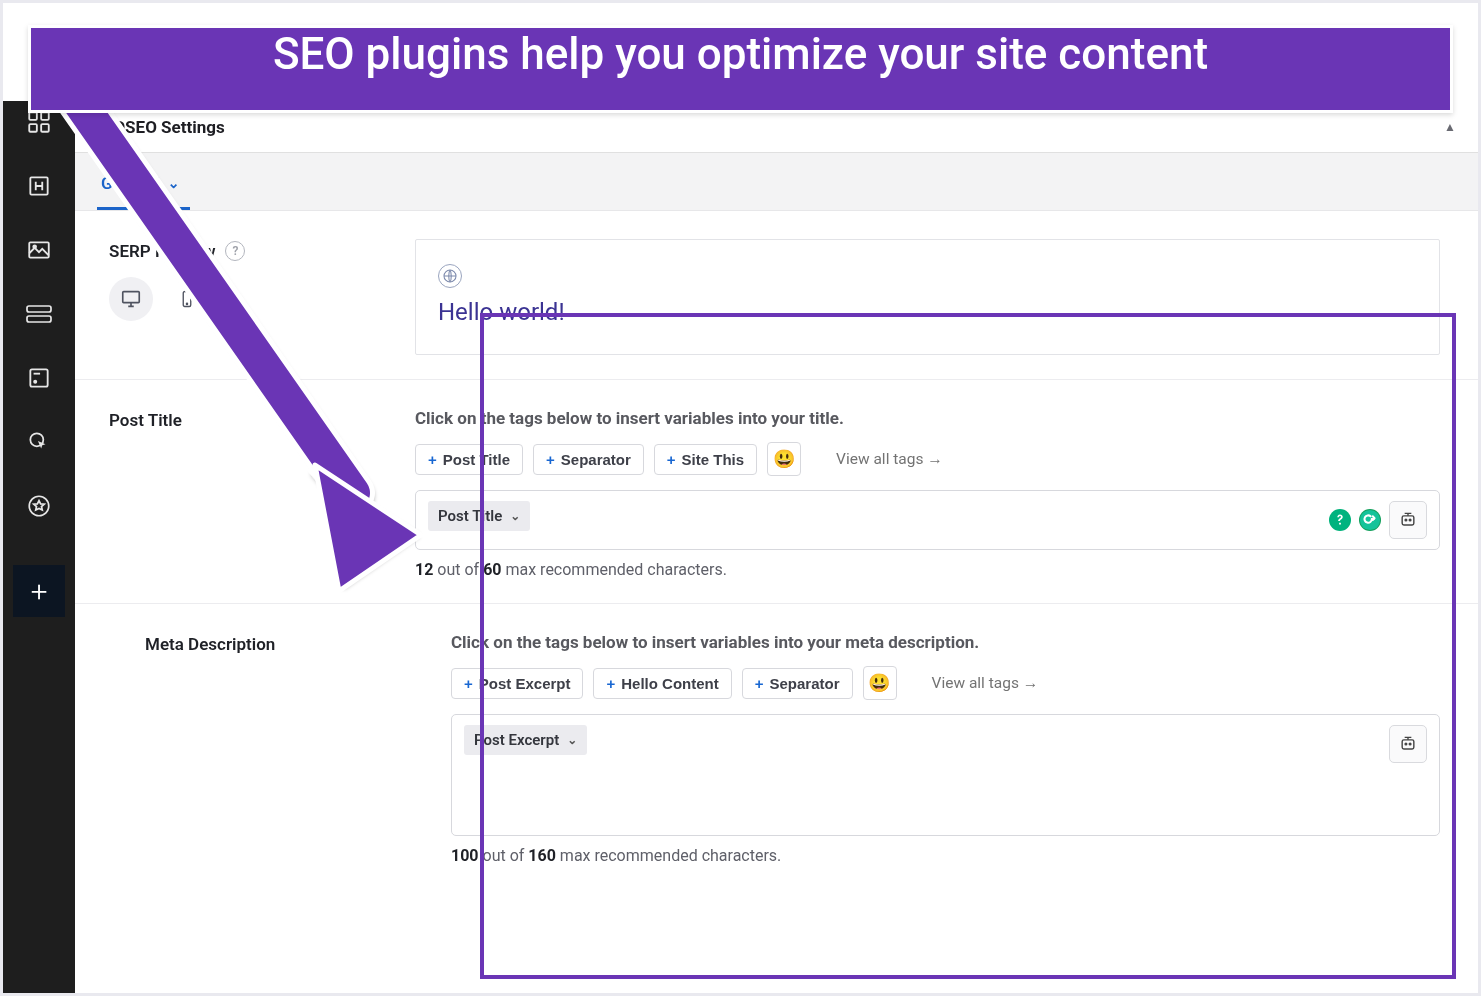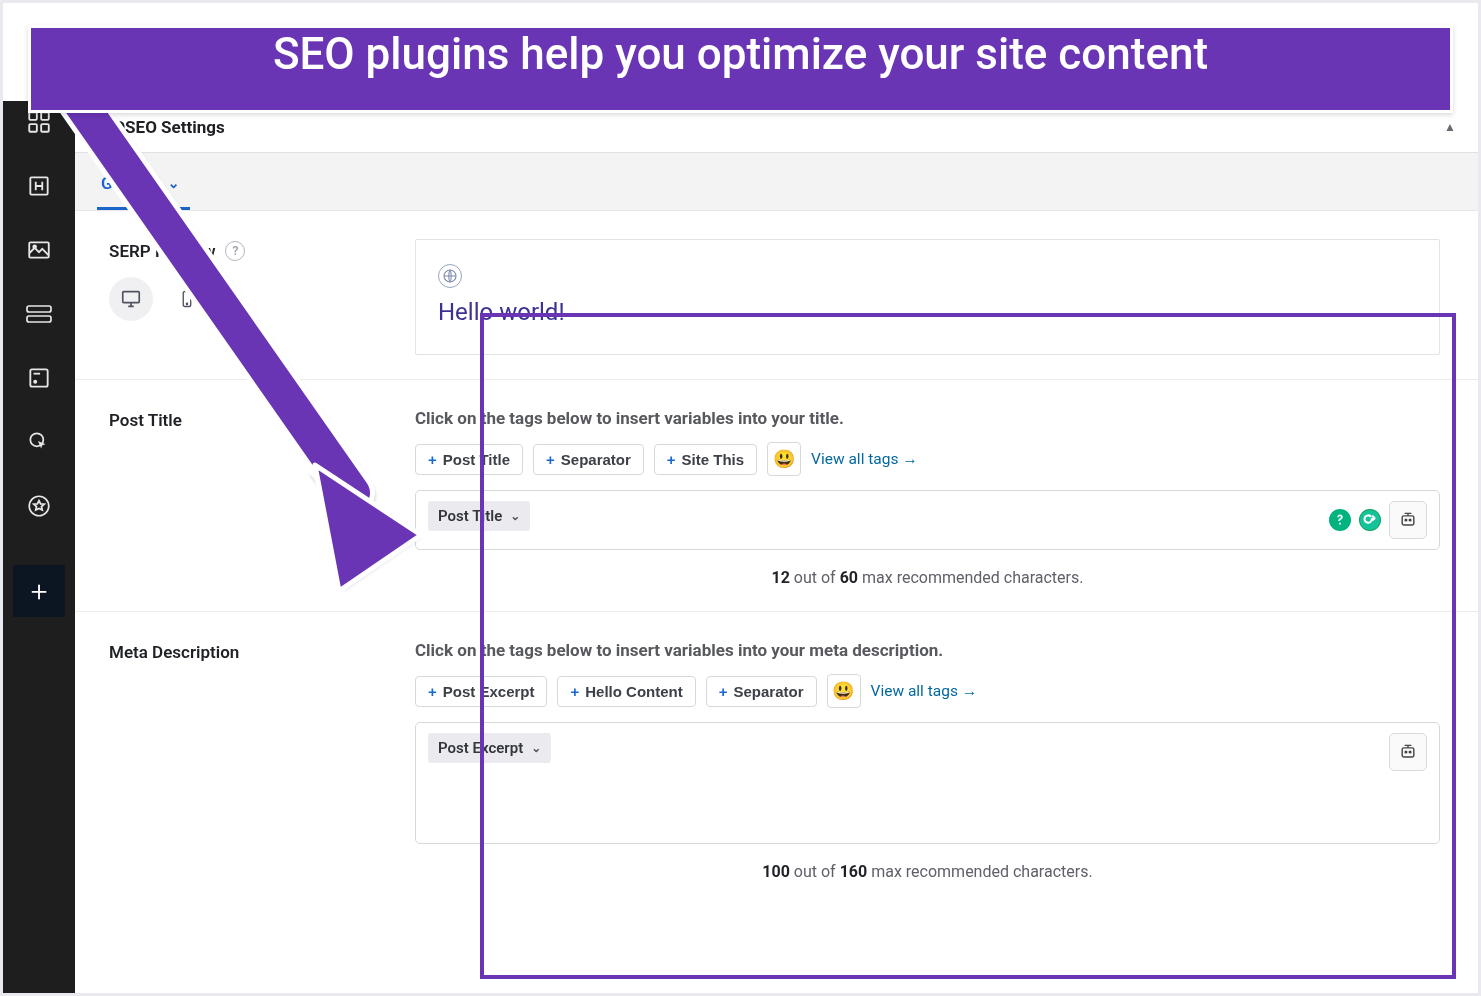--- a/index.html
+++ b/index.html
@@ -129,21 +129,21 @@
   .tab .chev { font-size: 14px; }
 
   .content {
     padding: 0;
   }
   .section {
     display: flex;
     border-bottom: 1px solid #ececef;
     padding: 28px 0 24px 0;
   }
-  .section:last-child { border-bottom: none; }
+  .section:last-child { border-bottom: none; padding-left: 36px; }
   .label-col {
     width: 340px;
     padding-left: 34px;
     padding-top: 2px;
   }
   .label-col .lbl {
     font-size: 17px;
     color: #1f2127;
     font-weight: 600;
     display: flex;
@@ -259,24 +259,25 @@
     background: #fff;
     border-radius: 4px;
     width: 34px; height: 34px;
     display: flex;
     align-items: center;
     justify-content: center;
     font-size: 18px;
     cursor: pointer;
   }
   .link-all {
-    color: #0369a1;
+    color: #737373;
     font-size: 15.5px;
     text-decoration: none;
     cursor: pointer;
+    margin-left: 25px;
   }
 
   .input-box {
     border: 1px solid #d7d8dd;
     border-radius: 5px;
     padding: 10px 12px;
     min-height: 56px;
     display: flex;
     align-items: flex-start;
     justify-content: space-between;
@@ -309,24 +310,24 @@
     align-items: center;
     justify-content: center;
     cursor: pointer;
   }
   .circ-ic {
     width: 22px; height: 22px;
     border-radius: 50%;
     display: inline-block;
   }
   .counter {
-    text-align: center;
+    text-align: left;
     color: #5f6069;
     font-size: 16px;
-    margin-top: 18px;
+    margin-top: 10px;
   }
   .counter b { color: #1f2127; font-weight: 700; }
 </style>
 </head>
 <body>
 
 <div class="banner">
   <div class="banner-text">SEO plugins help you optimize your site content</div>
 </div>
 

